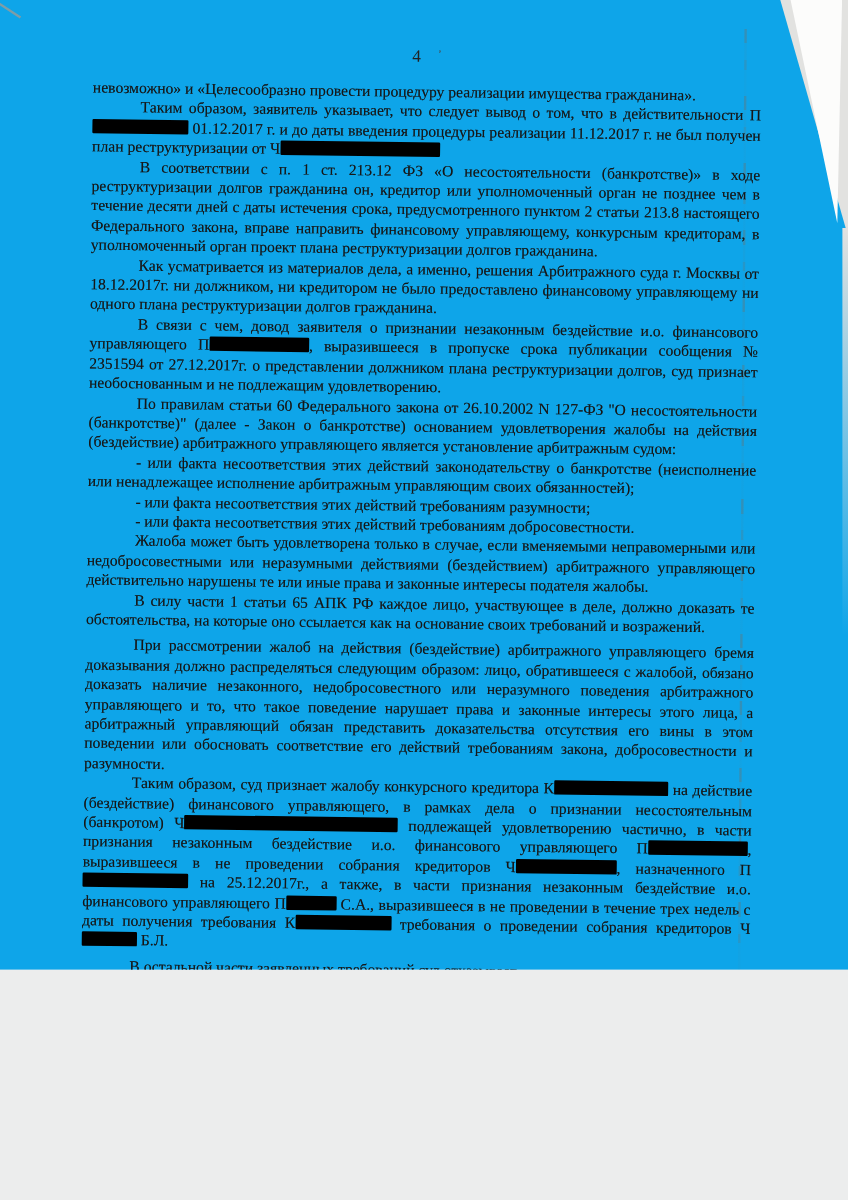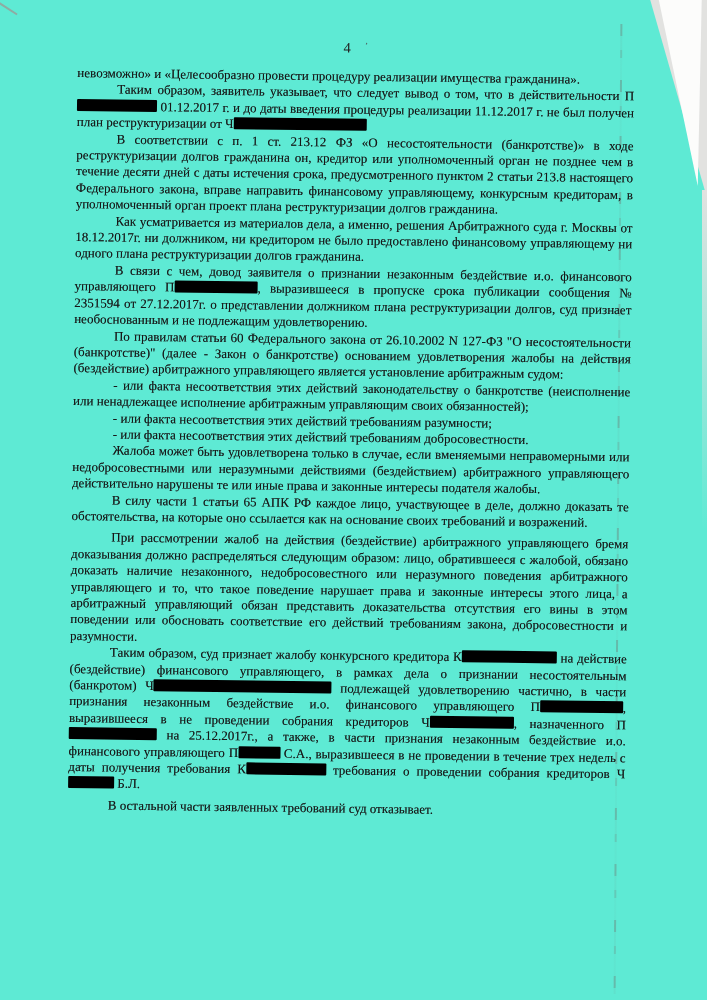--- a/index.html
+++ b/index.html
@@ -3,22 +3,22 @@
 <meta charset="utf-8">
 <style>
   html,body{margin:0;padding:0;}
   body{
     width:707px;height:1000px;
     background:#eceded;
     font-family:"Liberation Serif","DejaVu Serif",serif;
   }
   .page{
     position:relative;
-    width:707px;height:1000px;
-    background:#5eead4;
+    width:707px;height:808px;
+    background:#0ea5e9;
     overflow:hidden;
     color:#171717;
   }
   
   .content{
     position:absolute;
     left:66px;top:36px;width:557px;
     transform:rotate(0.75deg);
     transform-origin:0 910px;
   }

